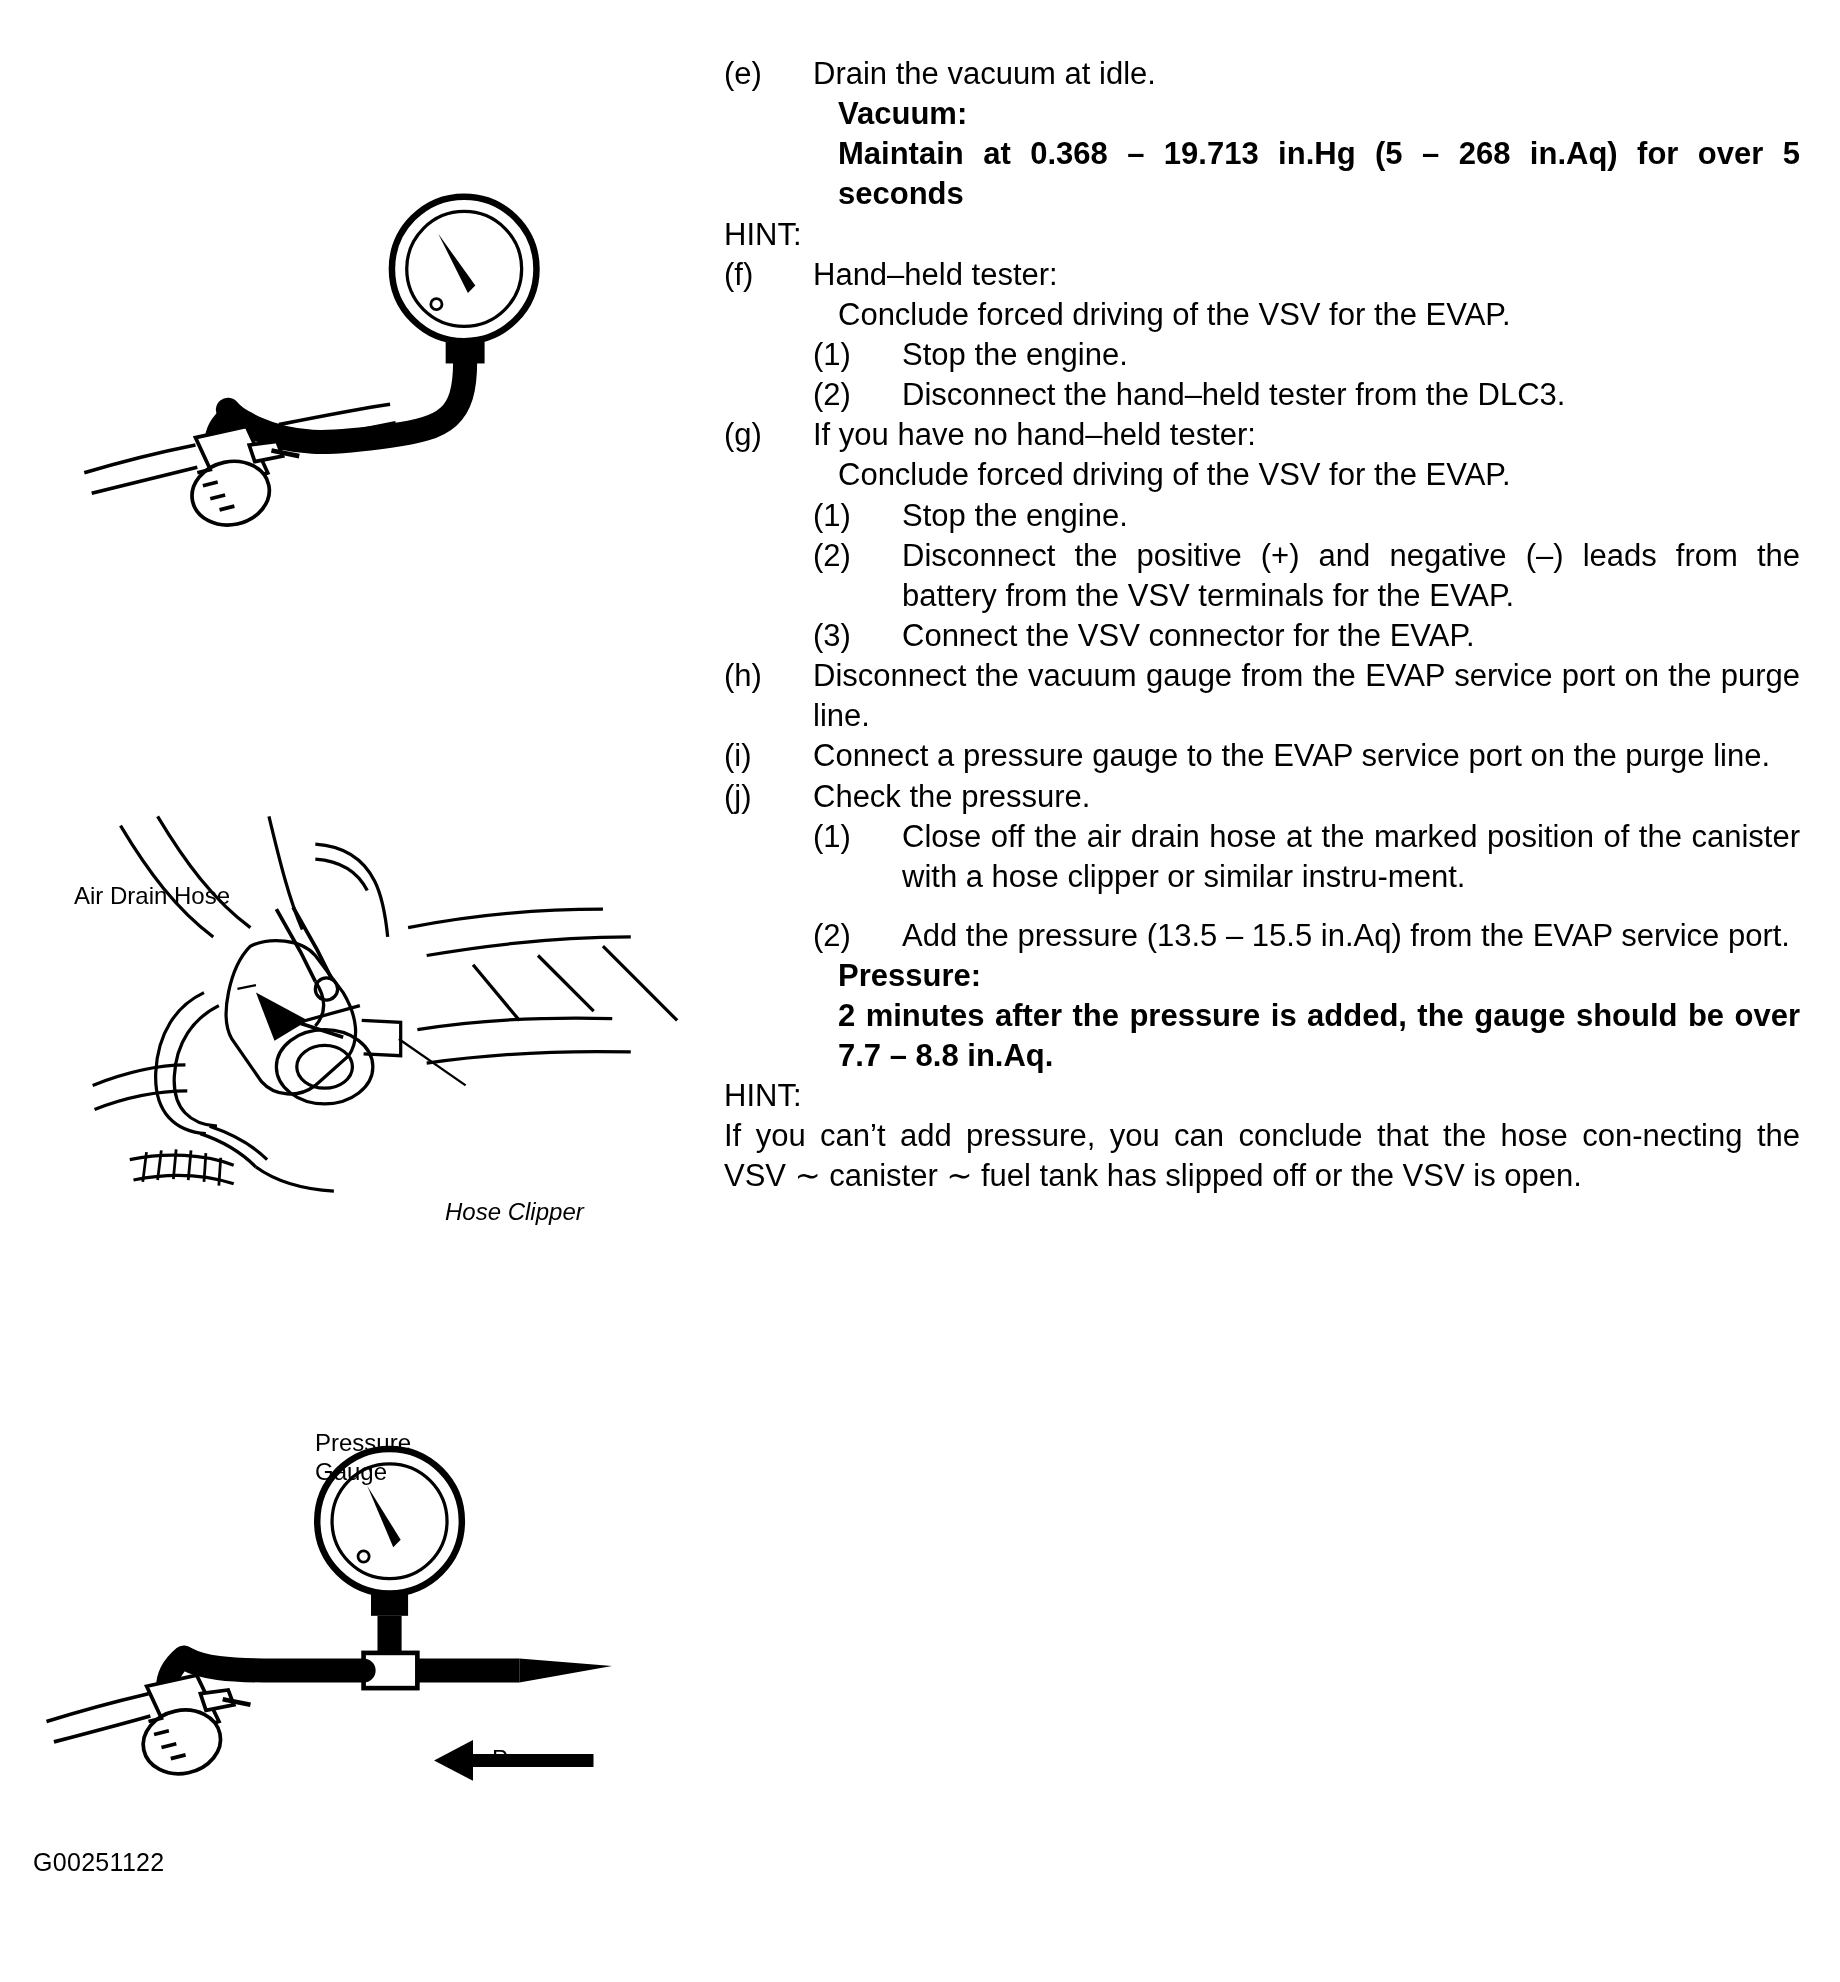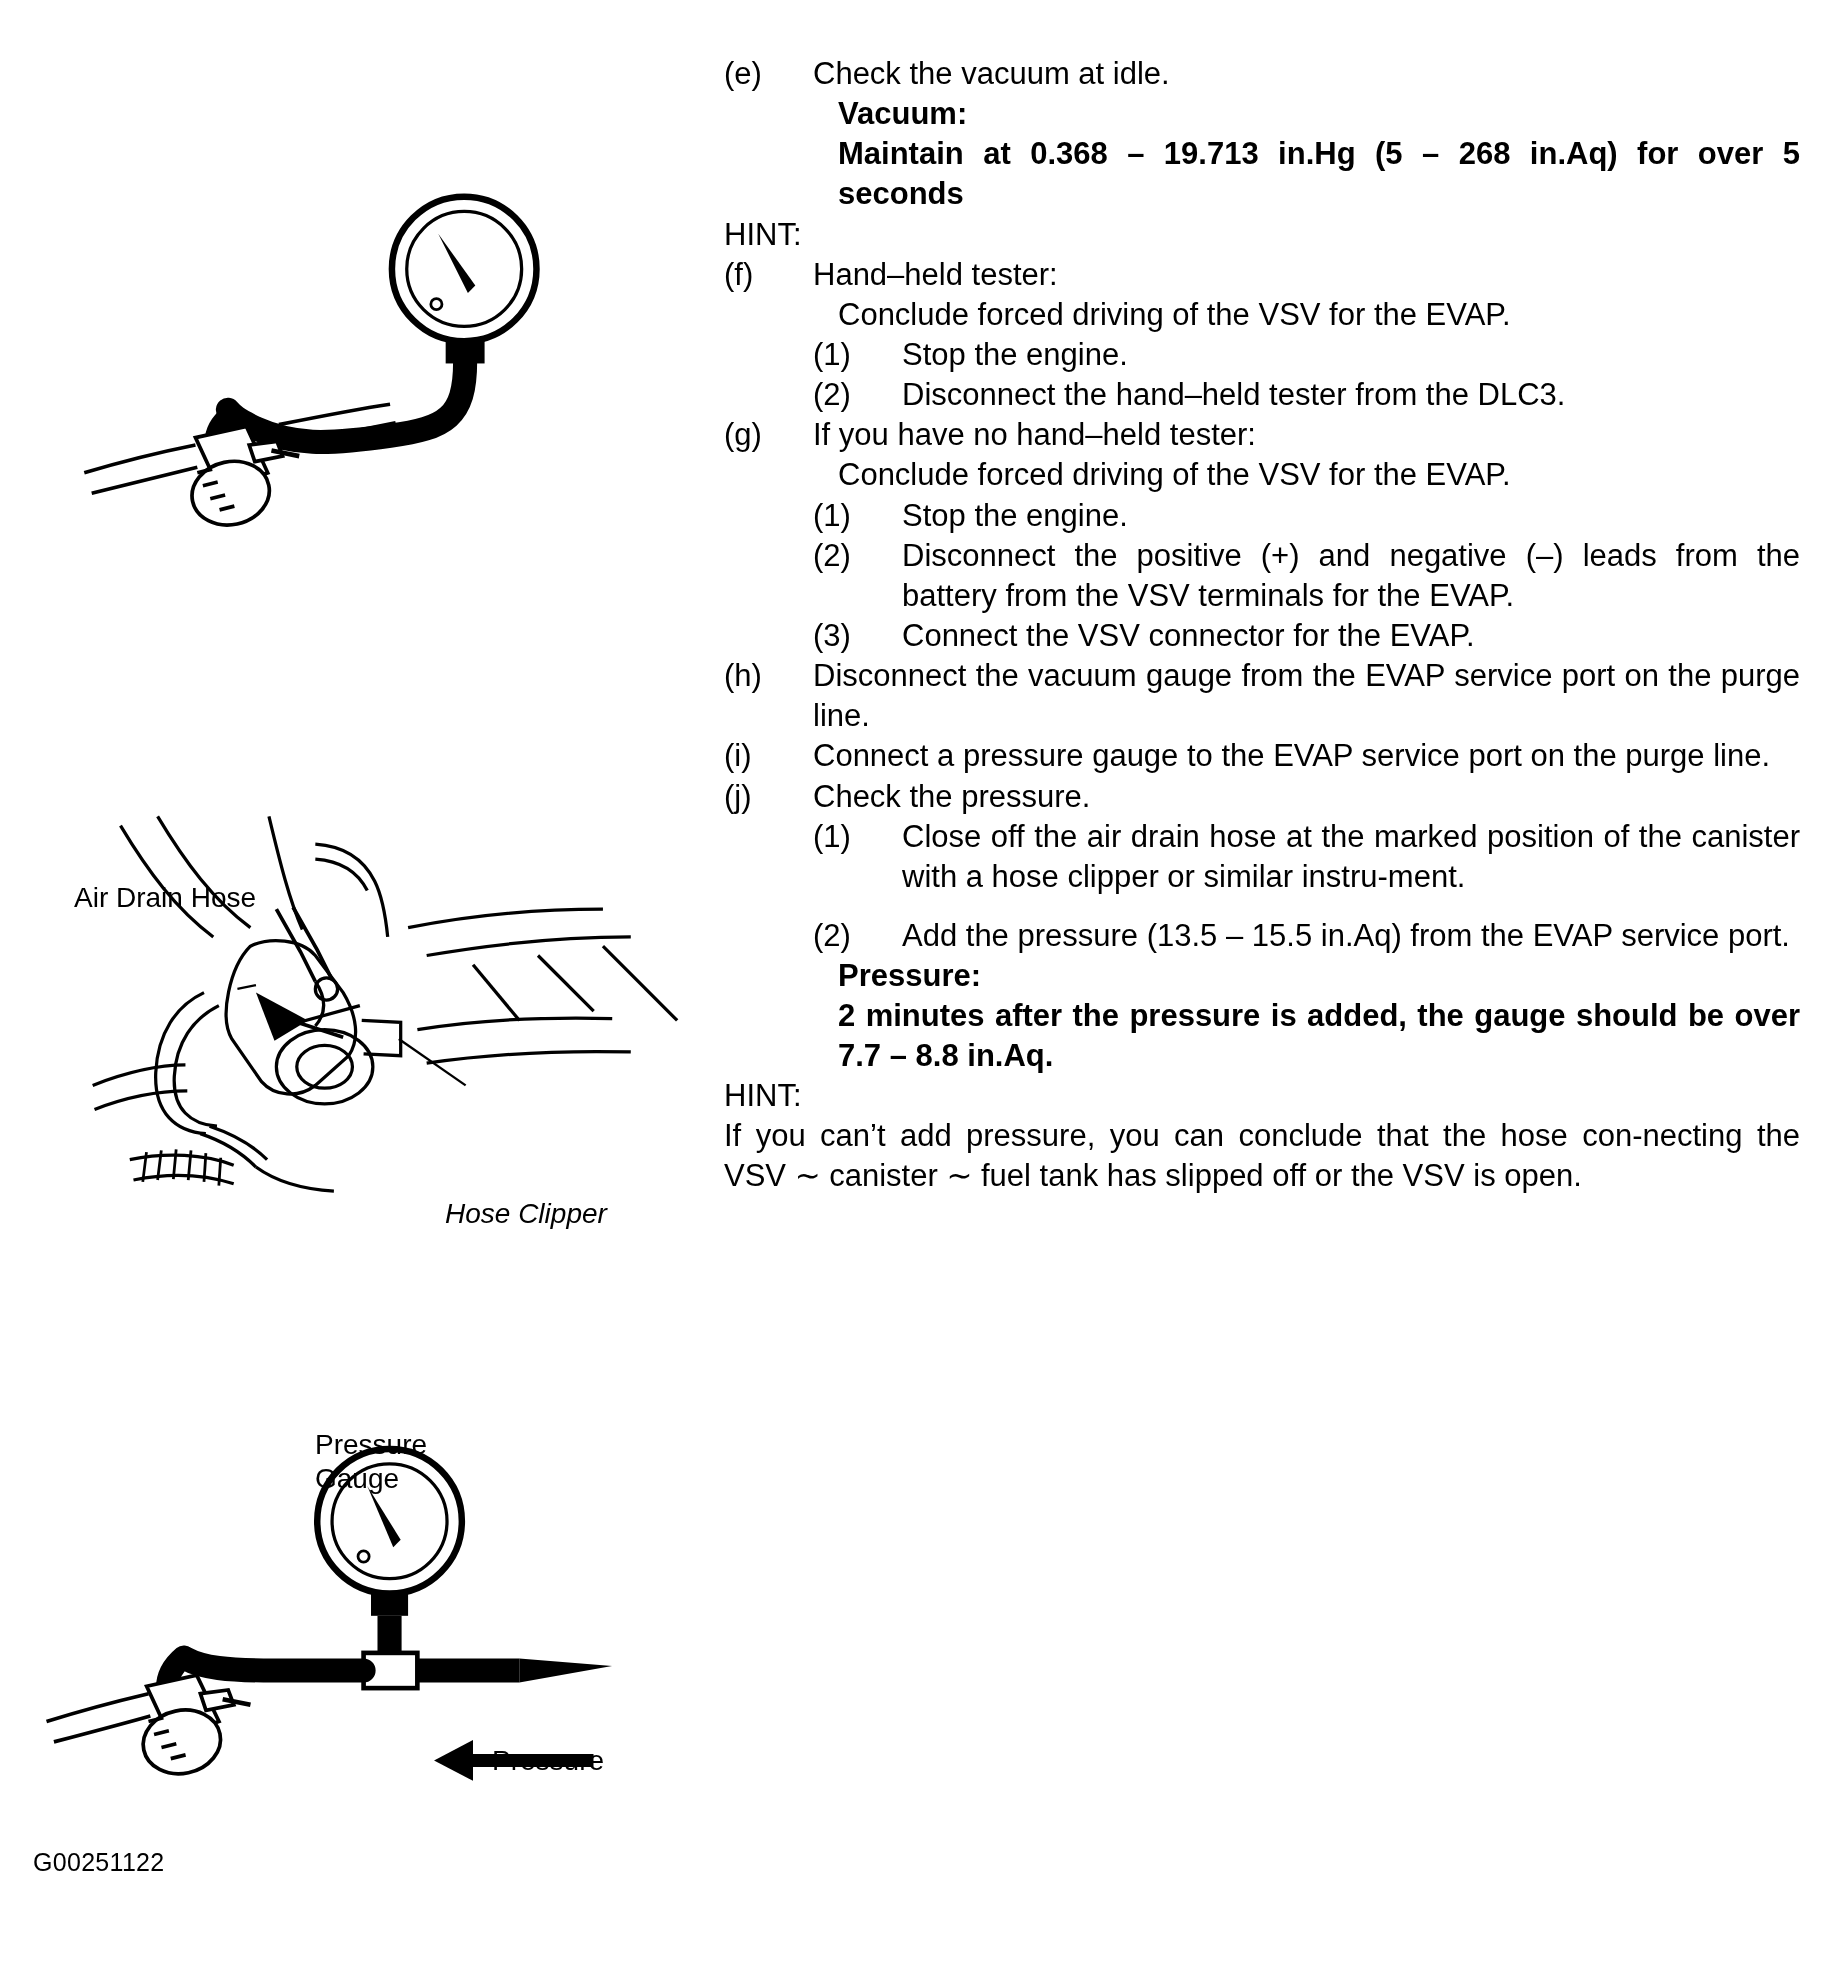--- a/index.html
+++ b/index.html
@@ -31,21 +31,21 @@
   }
   .figure {
     position: absolute;
   }
   .fig1 { left: 56px; top: 167px; width: 594px; height: 417px; }
   .fig2 { left: 37px; top: 807px; width: 668px; height: 464px; }
   .fig3 { left: 37px; top: 1410px; width: 668px; height: 445px; }
 
   .fig-label {
     position: absolute;
-    font-size: 28px;
+    font-size: 24px;
     font-family: "Liberation Sans", sans-serif;
     color: #000;
     white-space: pre-line;
     line-height: 1.22;
   }
   .lbl-air-drain { left: 74px; top: 881px; }
   .lbl-hose-clipper { left: 445px; top: 1197px; font-style: italic; }
   .lbl-pressure-gauge { left: 315px; top: 1428px; }
   .lbl-pressure-arrow { left: 492px; top: 1744px; }
 
@@ -231,21 +231,21 @@
 Gauge</div>
     <div class="fig-label lbl-pressure-arrow">Pressure</div>
 
     <div class="figure-id">G00251122</div>
   </div>
 
   <div class="text-col line-block">
 
     <div class="row">
       <div class="marker">(e)</div>
-      <div class="body-text nojustify">Check the vacuum at idle.</div>
+      <div class="body-text nojustify">Drain the vacuum at idle.</div>
     </div>
     <div class="hang bold">Vacuum:</div>
     <div class="hang bold plain">Maintain at 0.368 – 19.713 in.Hg (5 – 268 in.Aq) for over 5 seconds</div>
 
     <div>HINT:</div>
 
     <div class="row">
       <div class="marker">(f)</div>
       <div class="body-text nojustify">Hand–held tester:</div>
     </div>

